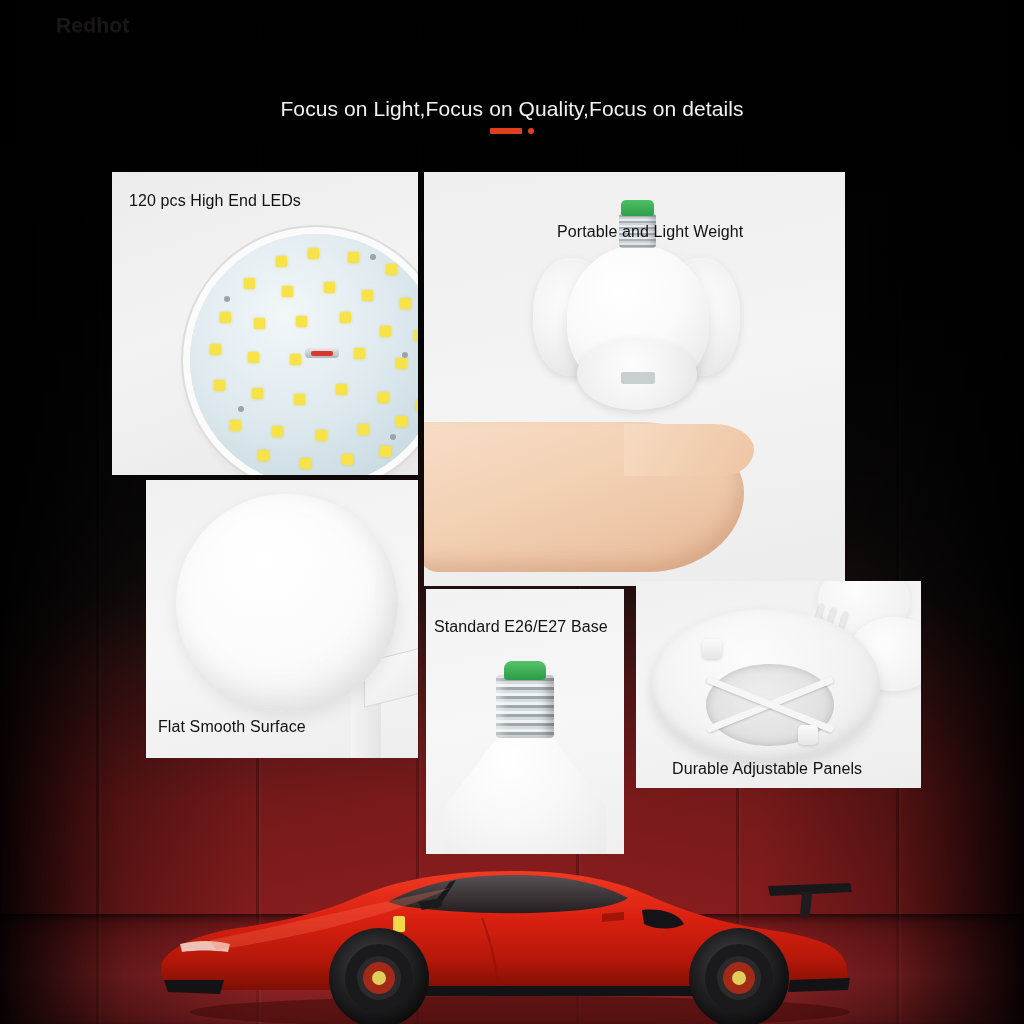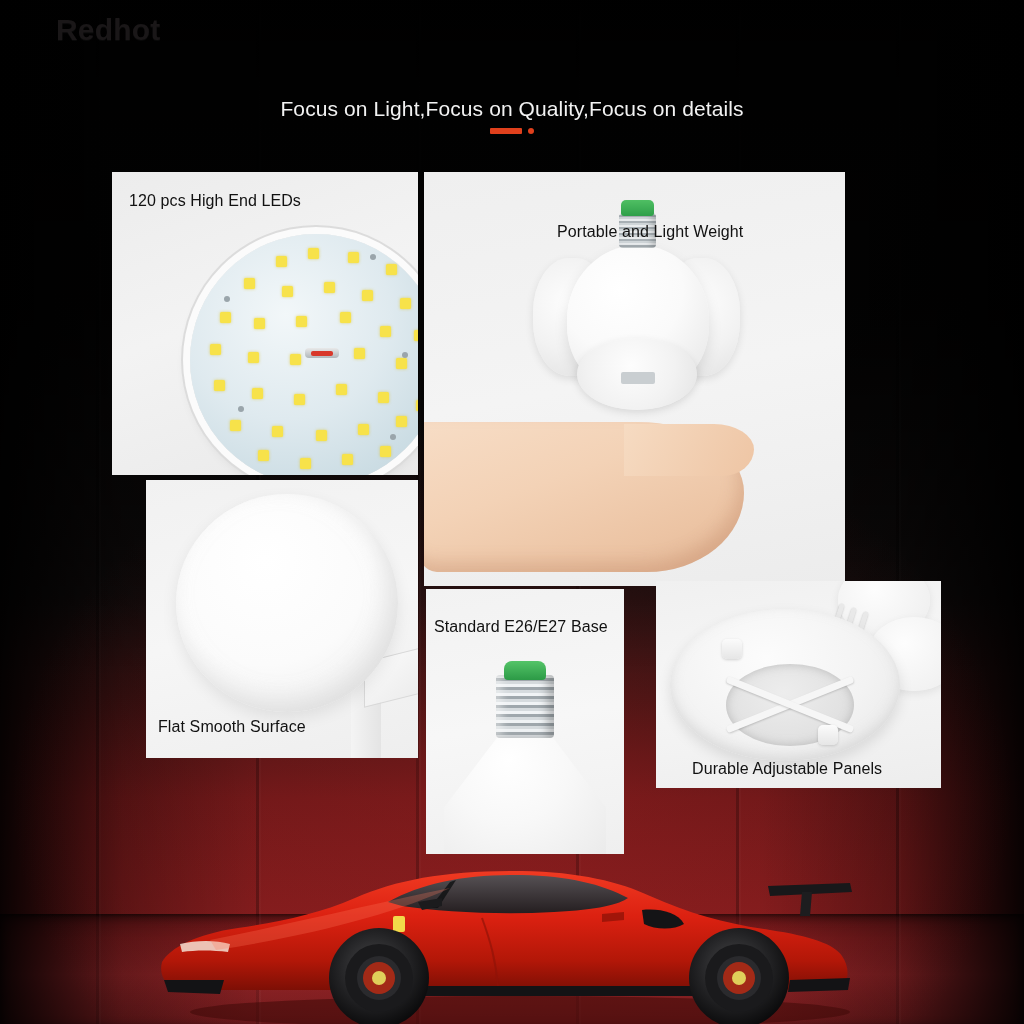--- a/index.html
+++ b/index.html
@@ -52,21 +52,21 @@
         rgba(0,0,0,0) 101px, rgba(0,0,0,0) 160px);
     opacity:.5;
   }
 
   
   .car-wrap{position:absolute;left:150px;bottom:-6px;width:730px;height:200px;}
 
   
   .watermark{
     position:absolute;left:56px;top:13px;
-    font-size:30px;font-weight:bold;color:#1a1718;letter-spacing:.2px;
+    font-size:21px;font-weight:bold;color:#1a1718;letter-spacing:.2px;
     text-shadow:0 1px 0 rgba(255,255,255,.035);
   }
   .title{
     position:absolute;left:0;top:38px;width:1024px;text-align:center;
     font-size:42px;font-weight:bold;color:#fdfdfd;letter-spacing:.3px;
     text-shadow:0 1px 3px rgba(0,0,0,.8);
   }
   .subtitle{
     position:absolute;left:0;top:97px;width:1024px;text-align:center;
     font-size:21px;color:#f2f2f2;letter-spacing:.1px;
@@ -91,21 +91,21 @@
   #panel-hand .cap{left:113px;top:51px;margin-left:20px;}
 
   #panel-flat{left:146px;top:480px;width:272px;height:278px;
     background:linear-gradient(165deg,#f1f1f1 0%,#f6f6f6 50%,#eeeeee 100%);}
   #panel-flat .cap{left:12px;top:238px;}
 
   #panel-base{left:426px;top:589px;width:198px;height:265px;
     background:linear-gradient(170deg,#f2f2f2 0%,#f7f7f7 50%,#efefef 100%);}
   #panel-base .cap{left:8px;top:20px;margin-top:9px;}
 
-  #panel-panels{left:656px;top:581px;width:285px;height:207px;
+  #panel-panels{left:636px;top:581px;width:285px;height:207px;
     background:linear-gradient(170deg,#f0f0f0 0%,#f6f6f6 45%,#ededed 100%);text-align:center;}
   #panel-panels .cap{left:36px;top:179px;}
 
   .art{position:absolute;inset:0;}
 
   
   .led-board{
     position:absolute;left:78px;top:62px;width:252px;height:252px;border-radius:50%;
     background:radial-gradient(circle at 38% 32%, #f2f7f9 0%, #dfeaef 45%, #ccdde4 75%, #bed2da 100%);
     box-shadow:0 0 0 7px #fbfbfb, 0 0 0 9px #dcdcdc, 0 5px 14px rgba(0,0,0,.16);

